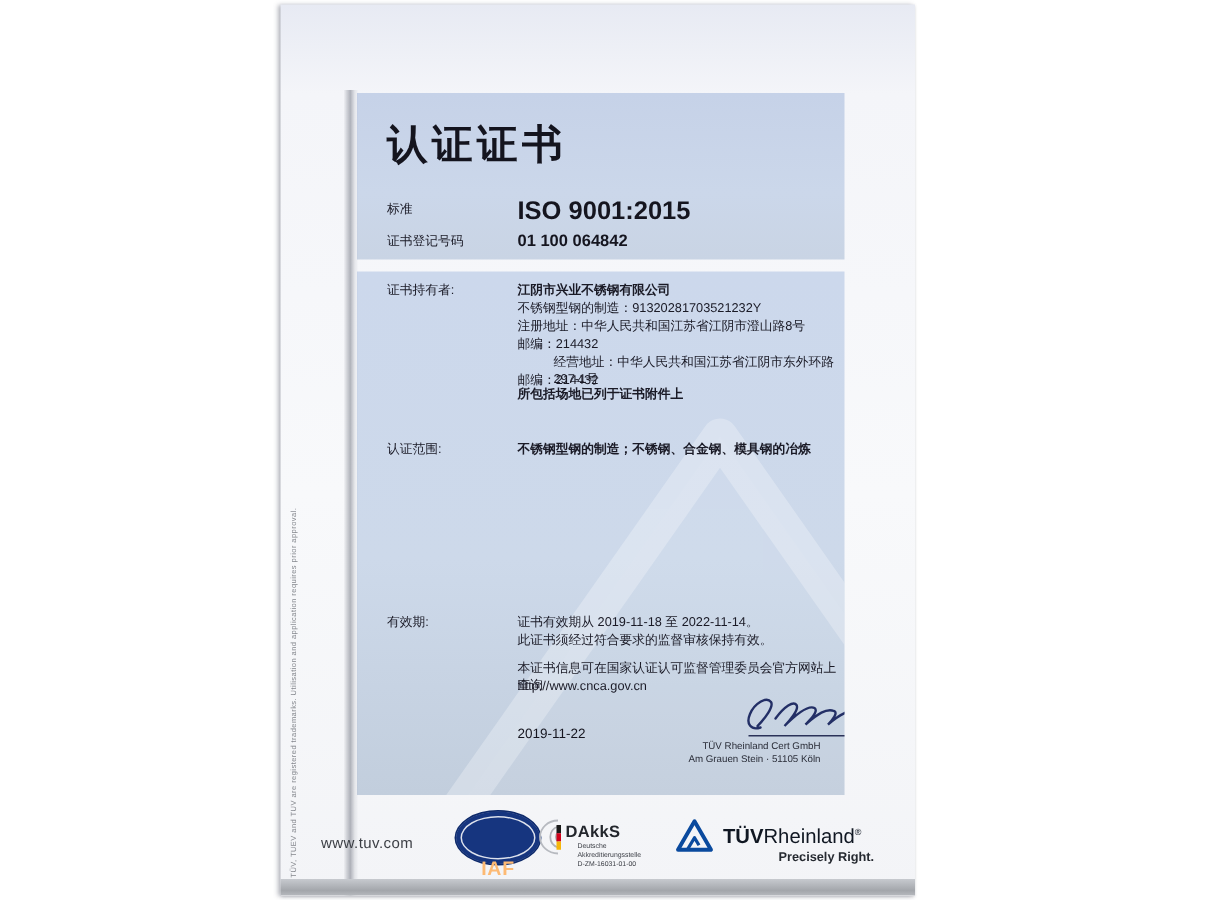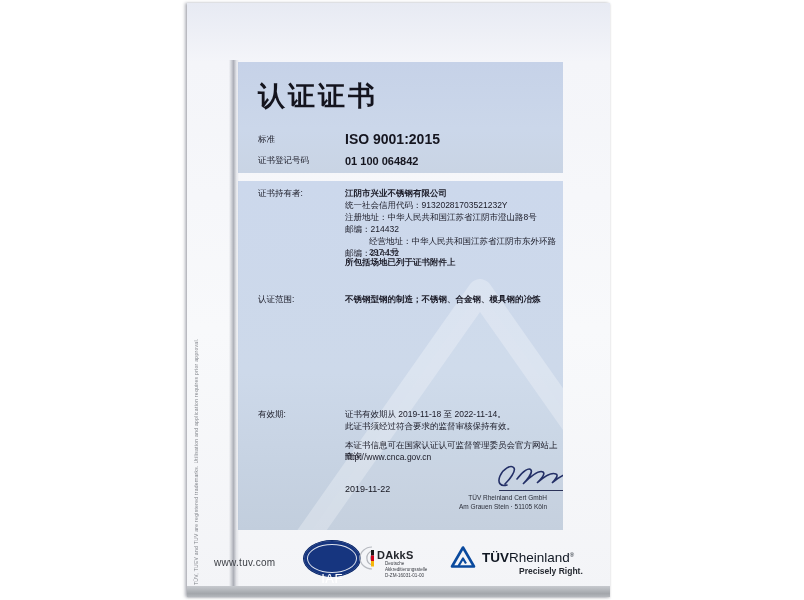--- a/index.html
+++ b/index.html
@@ -44,35 +44,35 @@
     background:linear-gradient(180deg,#ccd8ec 0%,#cdd9ea 55%,#c2cedd 100%);}
 
   #watermark{left:0;top:0;opacity:.5;}
 
   
   .t{position:absolute;line-height:1.35;}
   .title{font-size:27px;font-weight:bold;letter-spacing:3px;color:#14141e;}
   .label{font-size:8.5px;color:#1a1a26;}
   .val{font-size:8.5px;color:#1a1a26;}
   .b{font-weight:bold;}
-  .iso{font-size:14px;font-weight:bold;}
+  .iso{font-size:17px;font-weight:bold;}
   .regno{font-size:11px;font-weight:bold;}
   .date{font-size:9px;}
   .issuer{font-size:6.5px;color:#2a2d38;text-align:right;line-height:1.35;}
   #sig-line{left:261px;top:309px;width:112px;border-top:1px solid #2b3258;}
 
   
   #www{font-size:10px;color:#3c3f45;letter-spacing:.3px;}
   #iaf{
     left:116px;top:537px;width:56px;height:35px;border-radius:50%;
     background:#16357f;border:1px solid #0e2a6b;
     display:flex;align-items:center;justify-content:center;
     box-shadow:inset 0 0 0 3px #16357f, inset 0 0 0 4px rgba(255,255,255,.85);
   }
-  #iaf span{color:#ffffff;font-weight:normal;font-size:13px;letter-spacing:.5px;margin-top:40px;}
+  #iaf span{color:#fdba74;font-weight:bold;font-size:13px;letter-spacing:.5px;margin-top:40px;}
   #dakks-name{font-size:11px;font-weight:bold;color:#23262c;letter-spacing:.2px;}
   .dakks-sub{font-size:4.6px;color:#3a3d44;line-height:1.3;}
   #tuv-brand{font-size:13.5px;color:#101722;}
   #tuv-brand .bold{font-weight:bold;}
   #tuv-brand sup{font-size:6px;}
   #tuv-tagline{font-size:8.5px;font-weight:bold;color:#262a31;}
 </style>
 </head>
 <body>
 
@@ -89,21 +89,21 @@
   </div>
 
   <div id="panel-main" class="abs panel">
 
     <svg id="watermark" class="abs" width="325" height="349" viewBox="0 0 325 349">
       <polygon points="242,110 58,372 426,372" fill="rgba(255,255,255,0.10)" stroke="rgba(255,255,255,0.55)" stroke-width="24" stroke-linejoin="round"></polygon>
     </svg>
 
     <div class="t label" style="left:20px;top:7px;">证书持有者:</div>
     <div class="t val b" style="left:107px;top:7px;">江阴市兴业不锈钢有限公司</div>
-    <div class="t val" style="left:107px;top:19px;">统一社会信用代码：91320281703521232Y</div>
+    <div class="t val" style="left:107px;top:19px;">不锈钢型钢的制造：91320281703521232Y</div>
     <div class="t val" style="left:107px;top:31px;">注册地址：中华人民共和国江苏省江阴市澄山路8号</div>
     <div class="t val" style="left:107px;top:43px;">邮编：214432</div>
     <div class="t val" style="left:107px;top:55px;padding-left:24px;">经营地址：中华人民共和国江苏省江阴市东外环路297-1号</div>
     <div class="t val" style="left:107px;top:67px;">邮编：214432</div>
     <div class="t val b" style="left:107px;top:76px;">所包括场地已列于证书附件上</div>
 
     <div class="t label" style="left:20px;top:113px;">认证范围:</div>
     <div class="t val b" style="left:107px;top:113px;">不锈钢型钢的制造；不锈钢、合金钢、模具钢的冶炼</div>
 
 

